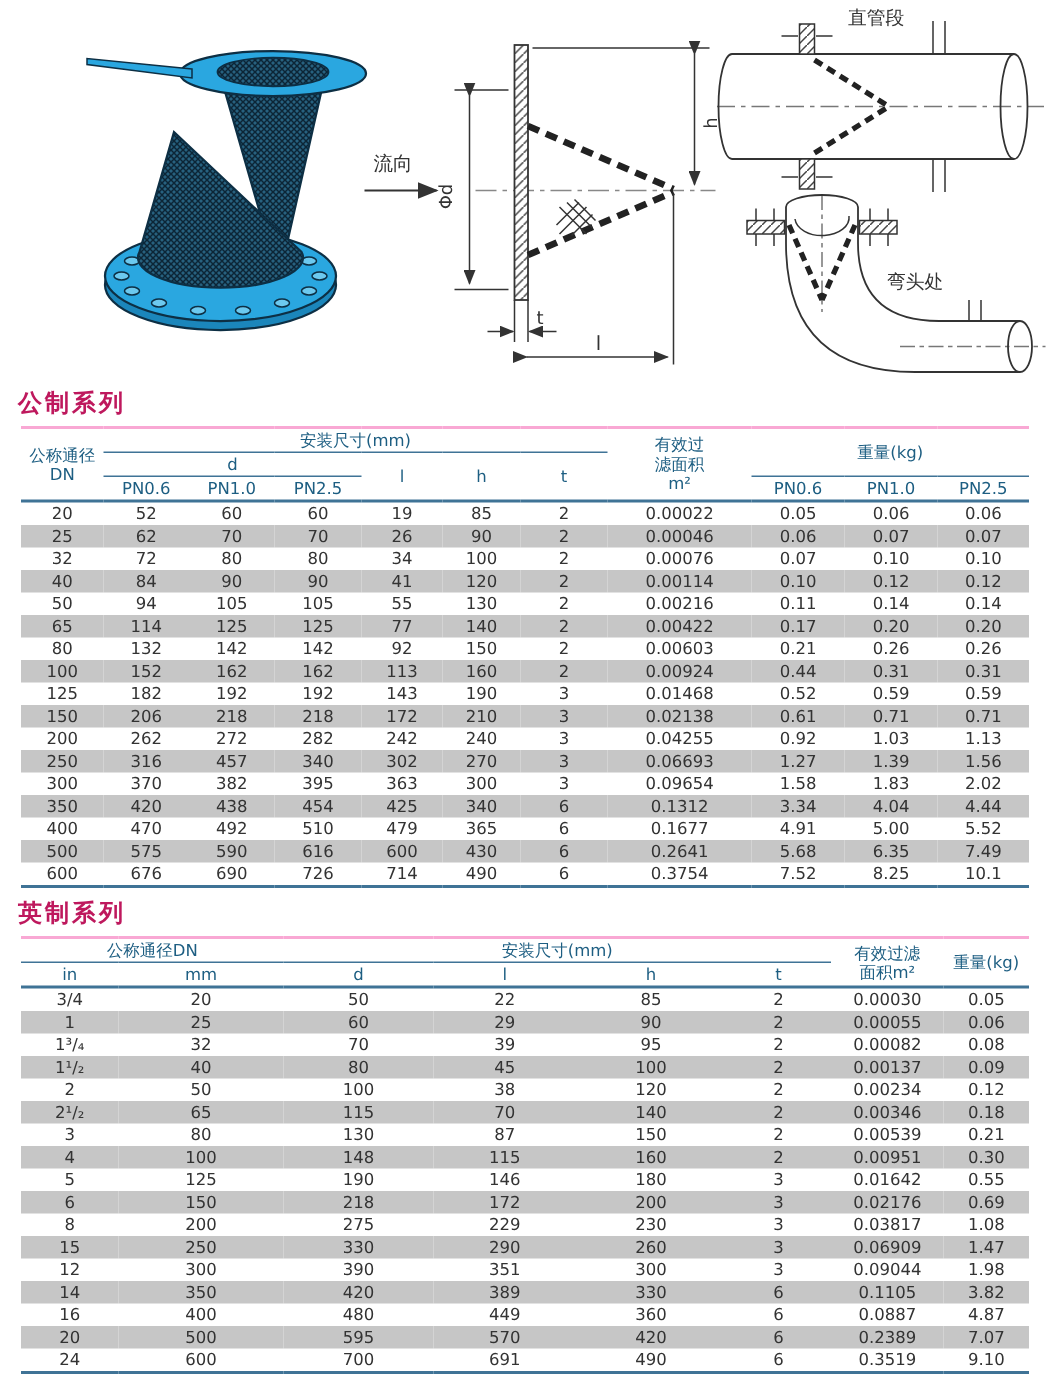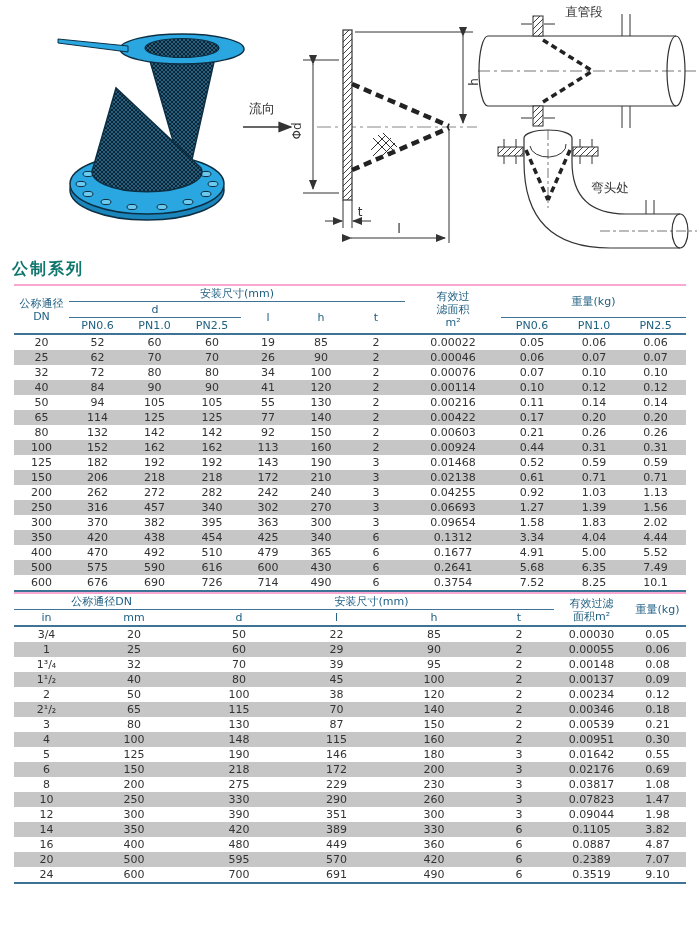--- a/index.html
+++ b/index.html
@@ -8,21 +8,21 @@
     font-family:"DejaVu Sans","Liberation Sans",sans-serif;
     position:relative;overflow:hidden;
   }
   .illus{position:relative;height:252px;width:700px;}
   .illus svg{position:absolute;top:0;}
   #svg-photo{left:10px;}
   #svg-dim{left:235px;}
   #svg-install{left:478px;}
 
   .section-title{
-    font-size:16px;font-weight:bold;color:#0f766e;
+    font-size:16px;font-weight:bold;color:#be185d;
     margin:8px 0 6px 12px;letter-spacing:2px;line-height:18px;
   }
   table{
     border-collapse:collapse;table-layout:fixed;width:672px;margin-left:14px;
     border-top:2px solid #f9a8d4;border-bottom:2px solid #3f7396;
   }
   th{
     color:#1d5e82;font-weight:normal;font-size:11px;line-height:13px;
     padding:1px 0;text-align:center;vertical-align:middle;
   }
@@ -421,20 +421,21 @@
           <td>0.3754</td>
           <td>7.52</td>
           <td>8.25</td>
           <td>10.1</td>
         </tr>
       </tbody>
   </table>
 </div>
 
 <div>
+  <div class="section-title">英制系列</div>
   <table>
     <colgroup>
       <col style="width:65px">
         <col style="width:110px">
         <col style="width:100px">
         <col style="width:95px">
       <col style="width:100px">
         <col style="width:70px">
         <col style="width:75px">
         <col style="width:57px">
@@ -479,21 +480,21 @@
           <td>0.00055</td>
           <td>0.06</td>
         </tr>
         <tr>
           <td>1³/₄</td>
           <td>32</td>
           <td>70</td>
           <td>39</td>
           <td>95</td>
           <td>2</td>
-          <td>0.00148</td>
+          <td>0.00082</td>
           <td>0.08</td>
         </tr>
         <tr class="band">
           <td>1¹/₂</td>
           <td>40</td>
           <td>80</td>
           <td>45</td>
           <td>100</td>
           <td>2</td>
           <td>0.00137</td>
@@ -563,27 +564,27 @@
           <td>8</td>
           <td>200</td>
           <td>275</td>
           <td>229</td>
           <td>230</td>
           <td>3</td>
           <td>0.03817</td>
           <td>1.08</td>
         </tr>
         <tr class="band">
-          <td>10</td>
+          <td>15</td>
           <td>250</td>
           <td>330</td>
           <td>290</td>
           <td>260</td>
           <td>3</td>
-          <td>0.07823</td>
+          <td>0.06909</td>
           <td>1.47</td>
         </tr>
         <tr>
           <td>12</td>
           <td>300</td>
           <td>390</td>
           <td>351</td>
           <td>300</td>
           <td>3</td>
           <td>0.09044</td>

